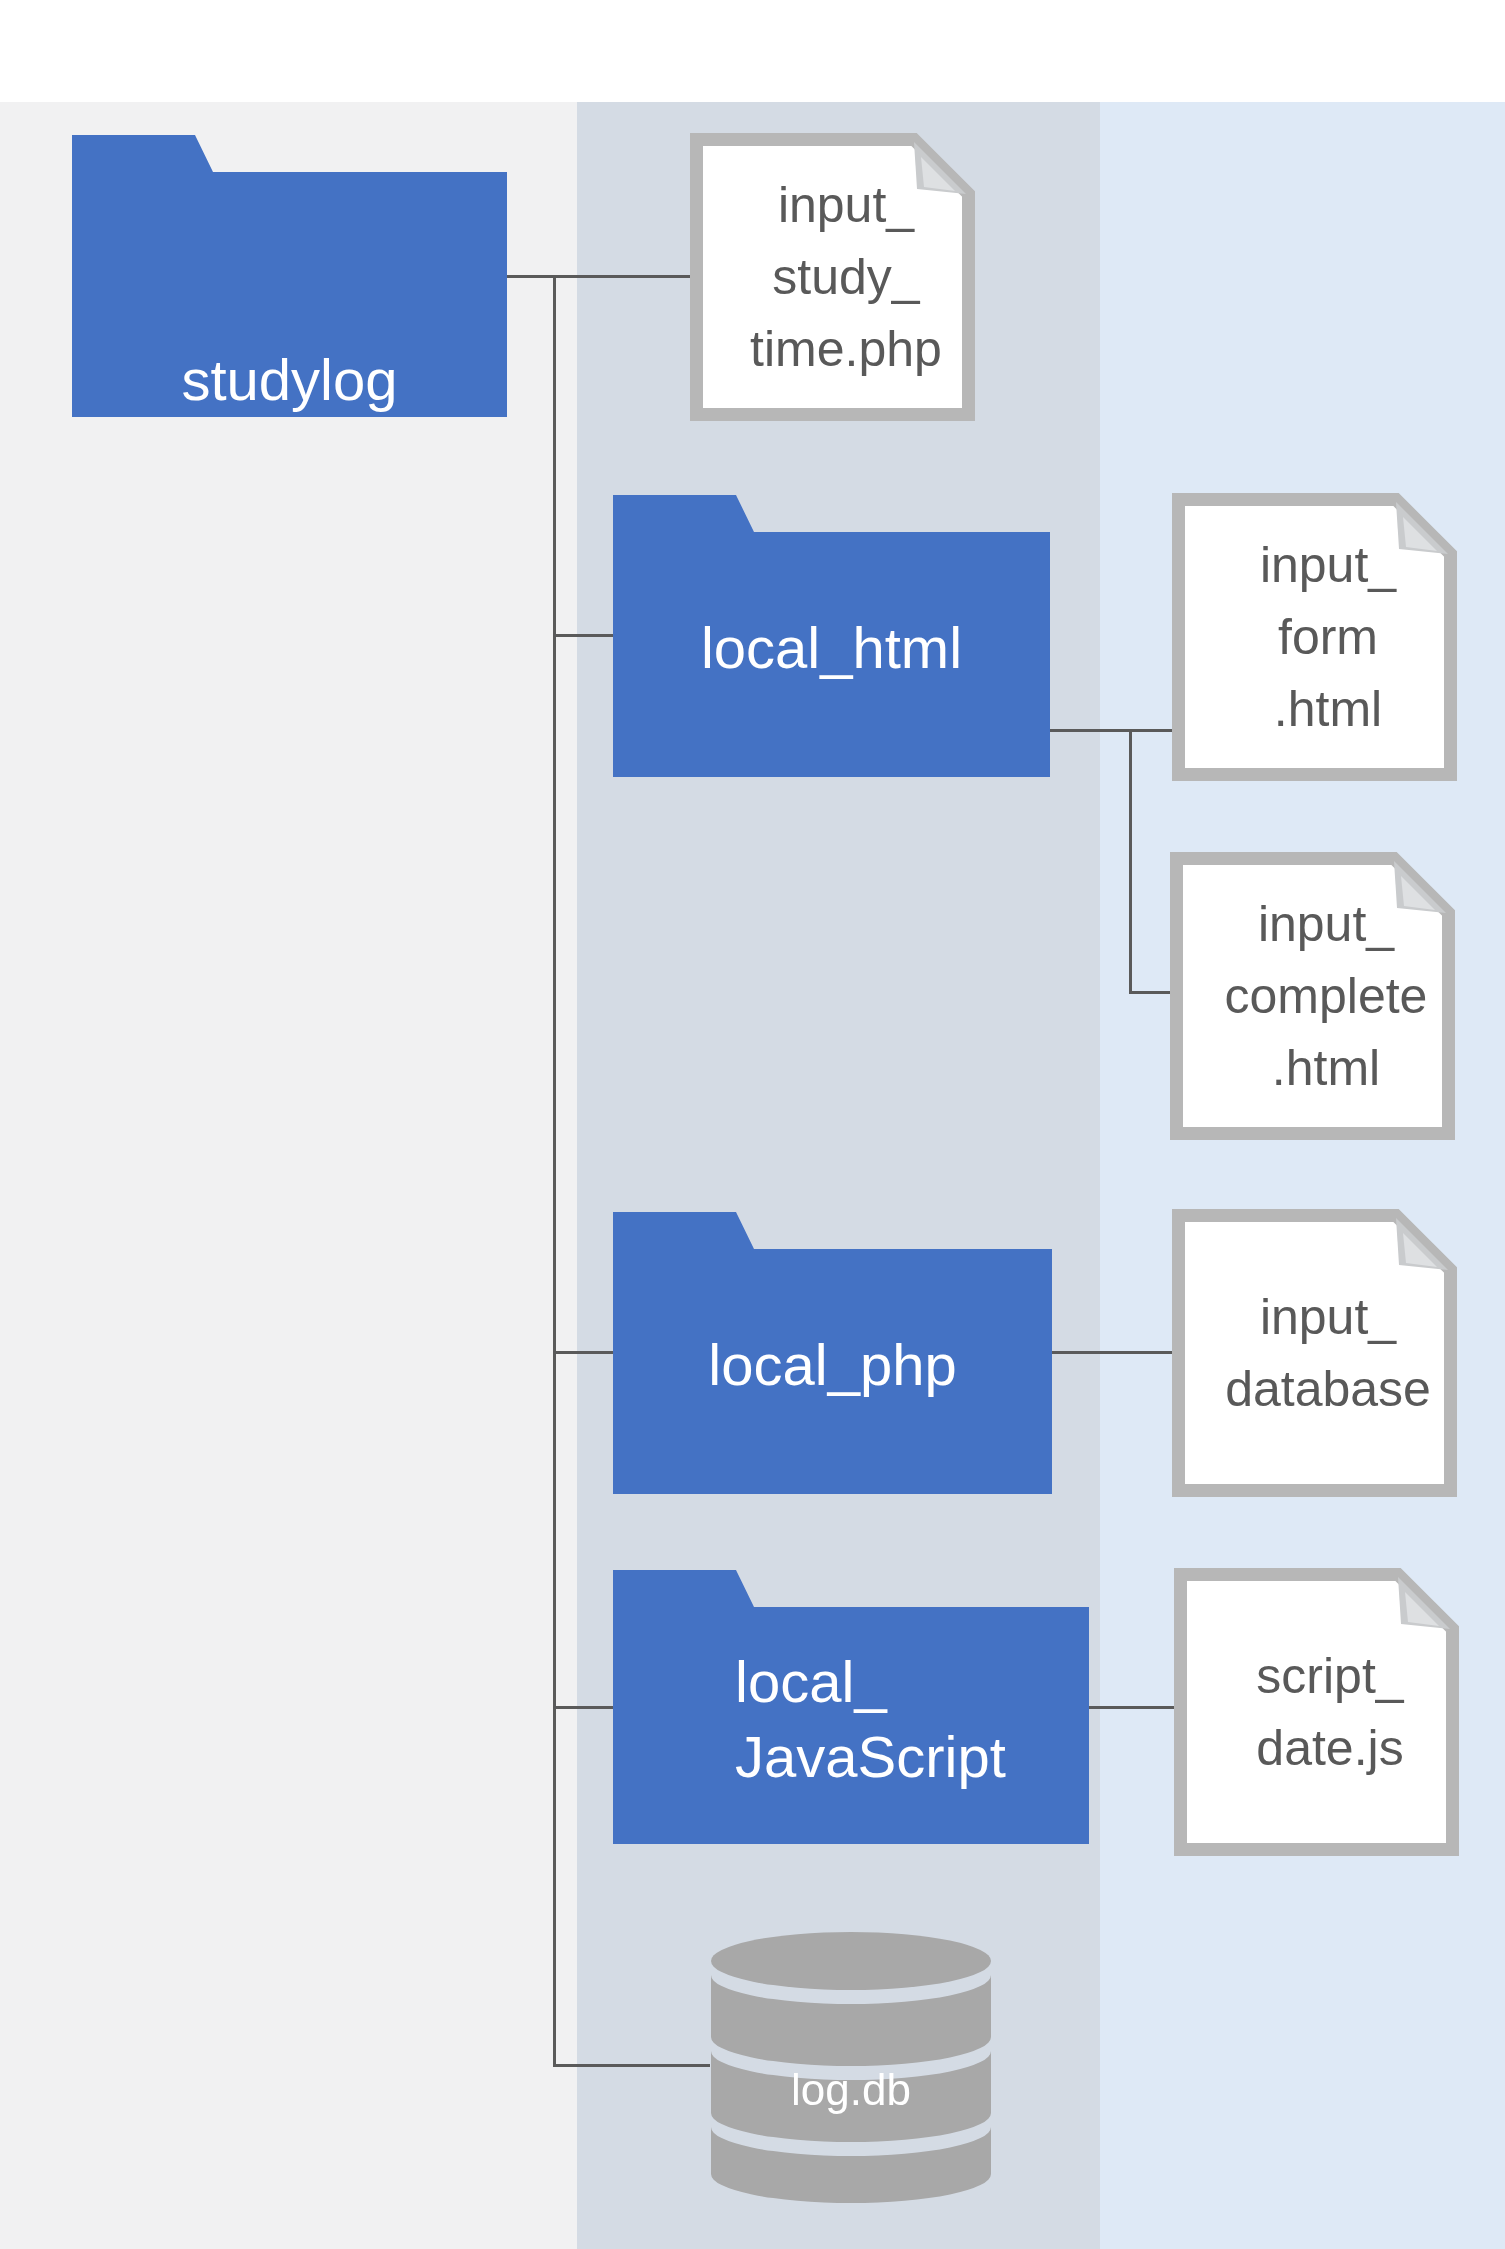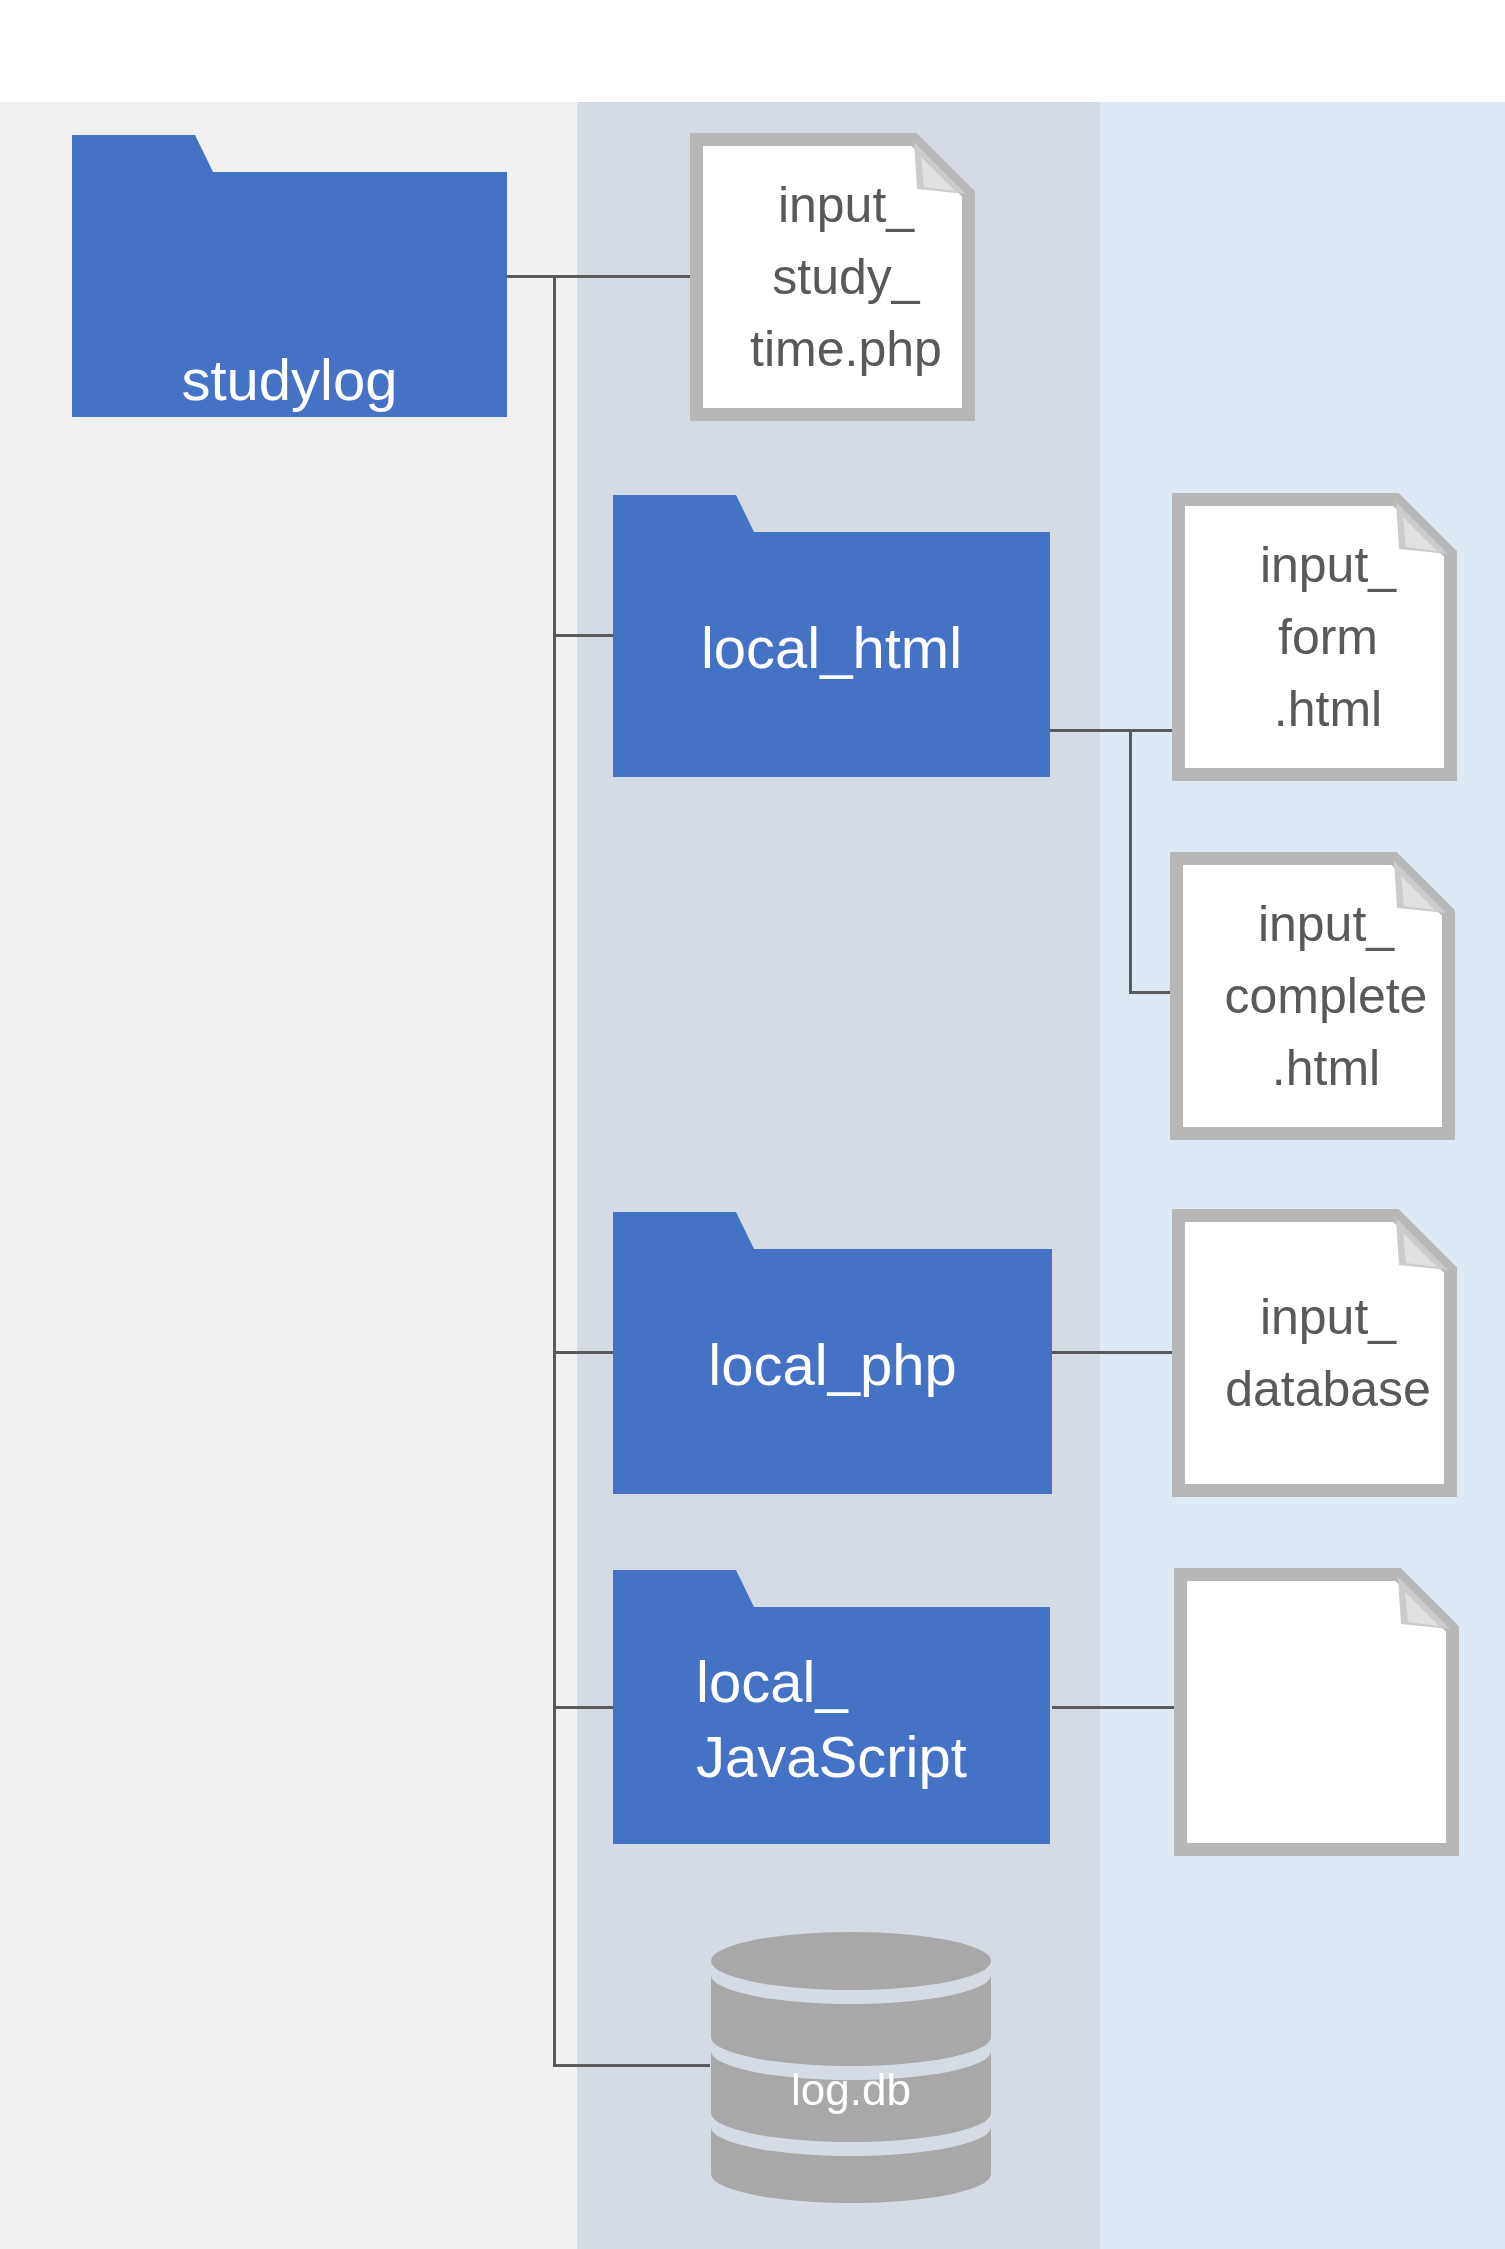--- a/index.html
+++ b/index.html
@@ -73,21 +73,21 @@
       <span>local_html</span>
     </div>
   </div>
 
   <div class="folder" style="left:613px;top:1212px;width:439px;height:282px;">
     <div class="lbl">
       <span>local_php</span>
     </div>
   </div>
 
-  <div class="folder" style="left:613px;top:1570px;width:437px;height:274px;">
+  <div class="folder" style="left:613px;top:1570px;width:437px;height:274px;padding-left:39px;">
     <div class="lbl left">
       <span>local_</span>
       <span>JavaScript</span>
     </div>
   </div>
 
   <div class="file" style="left:690px;top:133px;">
     <svg viewBox="0 0 285 288">
       <path d="M6.5 6.5 H224 L278.5 61 V281.5 H6.5 Z" fill="#FFFFFF" stroke="#B7B7B7" stroke-width="13" stroke-linejoin="miter" stroke-miterlimit="9"></path>
       <path d="M224 9 L276 61 L227 56 Z" fill="#C9CBCD"></path>
@@ -137,20 +137,24 @@
       <span>database</span>
     </div>
   </div>
 
   <div class="file" style="left:1174px;top:1568px;">
     <svg viewBox="0 0 285 288">
       <path d="M6.5 6.5 H224 L278.5 61 V281.5 H6.5 Z" fill="#FFFFFF" stroke="#B7B7B7" stroke-width="13" stroke-linejoin="miter" stroke-miterlimit="9"></path>
       <path d="M224 9 L276 61 L227 56 Z" fill="#C9CBCD"></path>
       <path d="M231 24 L265 58 L234 54 Z" fill="#DEE0E2"></path>
     </svg>
+    <div class="lbl">
+      <span>script_</span>
+      <span>date.js</span>
+    </div>
   </div>
 
   <div class="db" style="left:710px;top:1931px;">
     <svg viewBox="0 0 282 273">
       <ellipse cx="141" cy="30" rx="140" ry="29" fill="#A8A8A8"></ellipse>
       <path d="M1 44 A140 29 0 0 0 281 44 L281 106 A140 29 0 0 1 1 106 Z" fill="#A8A8A8"></path>
       <path d="M1 120 A140 29 0 0 0 281 120 L281 182 A140 29 0 0 1 1 182 Z" fill="#A8A8A8"></path>
       <path d="M1 196 A140 29 0 0 0 281 196 L281 243 A140 29 0 0 1 1 243 Z" fill="#A8A8A8"></path>
     </svg>
     <div class="lbl">log.db</div>

